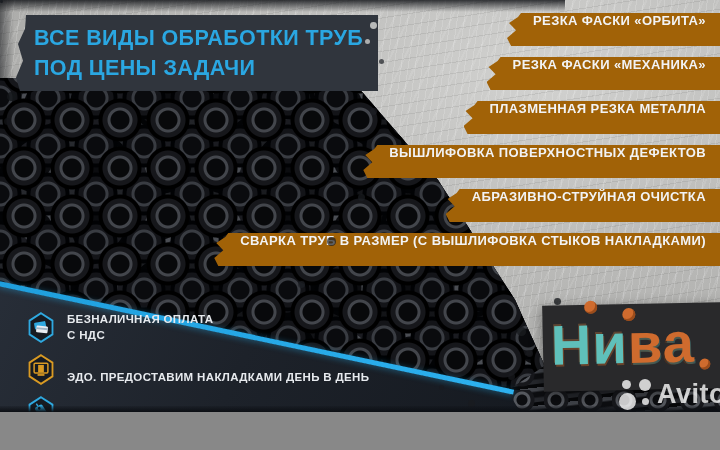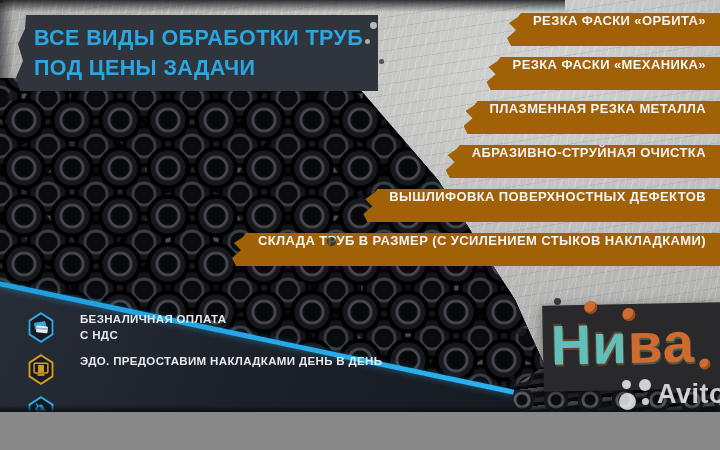--- a/index.html
+++ b/index.html
@@ -56,21 +56,21 @@
   .bottom-panel{position:absolute;inset:0;
     clip-path:polygon(0 285px,507px 391px,545px 450px,0 450px);
     background:linear-gradient(115deg,#2c333e 0%,#1d222a 45%,#11151b 100%);}
   .cyan-line{position:absolute;left:-2px;top:281px;width:527px;height:4.5px;
     background:linear-gradient(90deg,#1f9fdd,#2db1ef);
     transform:rotate(11.9deg);transform-origin:0 50%;
     box-shadow:0 1px 6px rgba(40,170,230,.45);}
 
   .benefits{position:absolute;left:27px;top:312px;display:flex;flex-direction:column;
     gap:11px;width:500px;}
-  .benefit{display:flex;align-items:flex-start;gap:25px;}
+  .benefit{display:flex;align-items:flex-end;gap:12px;}
   .benefit svg{flex:0 0 auto;display:block;}
   .benefit-label{color:#e7eaee;font-weight:bold;font-size:11.5px;letter-spacing:.35px;
     white-space:pre-line;line-height:1.35;}
 
   
   .niva-panel{position:absolute;left:543px;top:304px;width:178px;height:86px;
     background:#29292b;transform:rotate(-1.2deg);box-shadow:0 4px 14px rgba(0,0,0,.45);}
   .niva-logo{position:absolute;left:8px;top:12px;font-weight:bold;font-size:56px;
     letter-spacing:1px;line-height:1;user-select:none;}
   .l-teal{color:#5fc0ba;text-shadow:1px 2px 0 rgba(207,107,46,.38),-1px -2px 0 rgba(231,142,72,.28);}
@@ -126,27 +126,27 @@
     <div class="service-bar">
         <span>РЕЗКА ФАСКИ «ОРБИТА»</span>
       </div>
     <div class="service-bar">
         <span>РЕЗКА ФАСКИ «МЕХАНИКА»</span>
       </div>
     <div class="service-bar">
         <span>ПЛАЗМЕННАЯ РЕЗКА МЕТАЛЛА</span>
       </div>
     <div class="service-bar">
+        <span>ВЫШЛИФОВКА ПОВЕРХНОСТНЫХ ДЕФЕКТОВ</span>
+      </div>
+    <div class="service-bar">
         <span>АБРАЗИВНО-СТРУЙНАЯ ОЧИСТКА</span>
       </div>
     <div class="service-bar">
-        <span>ВЫШЛИФОВКА ПОВЕРХНОСТНЫХ ДЕФЕКТОВ</span>
-      </div>
-    <div class="service-bar">
-        <span>СКЛАДА ТРУБ В РАЗМЕР (С УСИЛЕНИЕМ СТЫКОВ НАКЛАДКАМИ)</span>
+        <span>СВАРКА ТРУБ В РАЗМЕР (С ВЫШЛИФОВКА СТЫКОВ НАКЛАДКАМИ)</span>
       </div>
   </div>
 
   <div class="niva-panel">
     <div class="niva-logo">
       <span class="l-teal">Н</span><span class="l-teal">и</span><span class="l-rust">в</span><span class="l-rust">а</span>
     </div>
     <div class="niva-dot nd1"></div>
     <div class="niva-dot nd2"></div>
     <div class="niva-dot nd3"></div>

